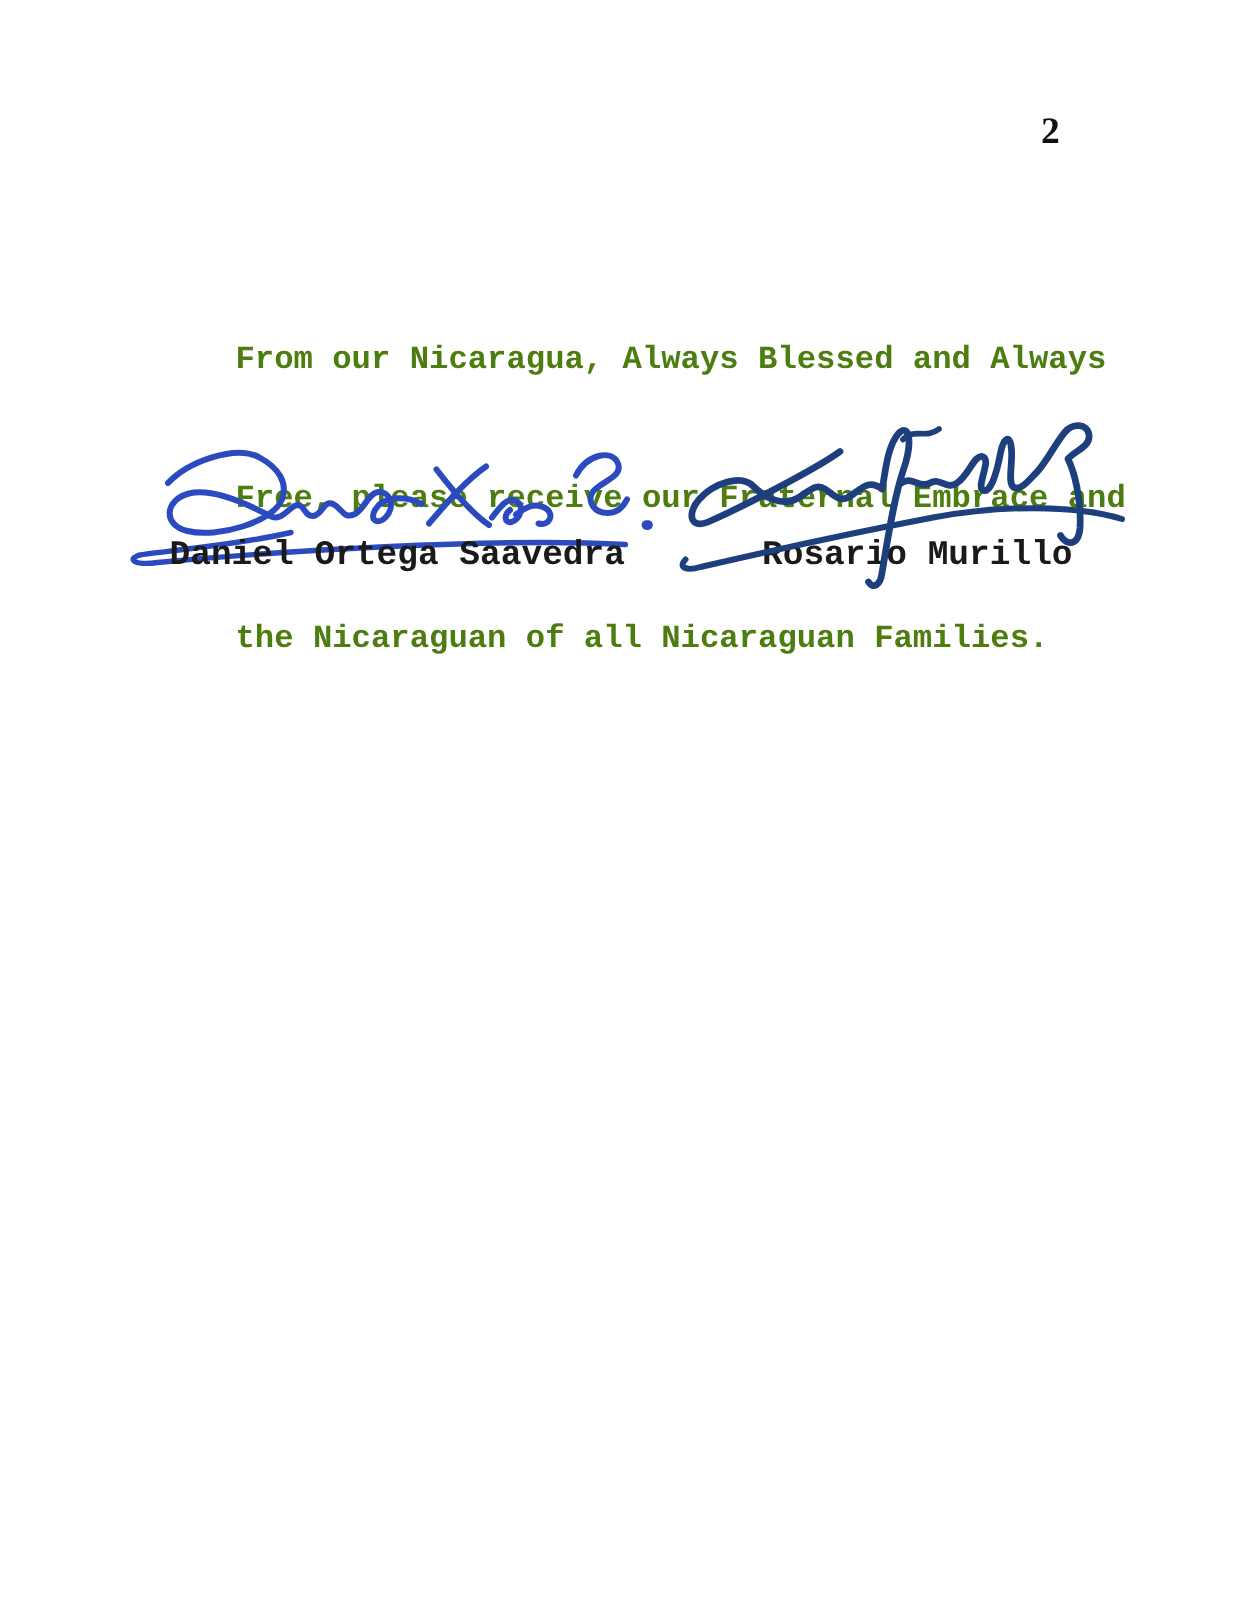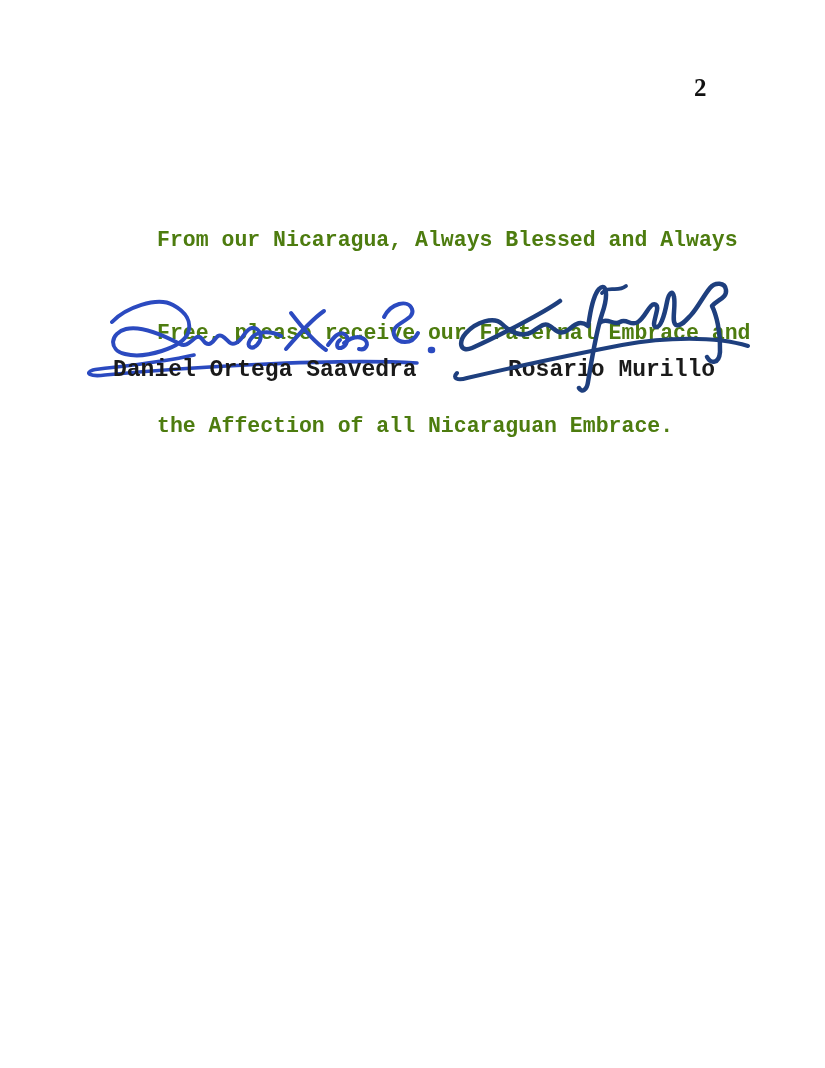--- a/index.html
+++ b/index.html
@@ -49,21 +49,21 @@
 </head>
 <body>
 
 <div class="page">
 
   <div class="page-number">2</div>
 
   <div class="body-text">
     <div>From our Nicaragua, Always Blessed and Always</div>
     <div>Free, please receive our Fraternal Embrace and</div>
-    <div>the Affection of all Nicaraguan Embrace.</div>
+    <div>the Nicaraguan of all Nicaraguan Families.</div>
   </div>
 
   <svg class="sig-svg sig-left-svg" viewBox="0 0 360 110" xmlns="http://www.w3.org/2000/svg">
     <g fill="none" stroke-linecap="round" stroke-linejoin="round" stroke-width="4" stroke="#2b4ac0">
       <path d="M27,34 C40,20 72,8 88,17 C101,24 107,34 103,45 C97,60 60,71 40,66 C23,62 25,45 41,41 C57,37 80,48 95,56 C102,60 107,51 112,49 C118,47 118,57 124,56 C130,55 131,45 137,48 C143,51 144,58 151,55 C158,52 160,41 167,40 C175,39 179,50 172,57 C167,62 161,59 165,52 C170,43 185,42 196,48"></path>
       <path d="M201,61 C213,47 226,32 239,23"></path>
       <path d="M206,25 C216,38 229,54 241,62"></path>
       <path d="M243,57 C249,49 254,43 259,46 C265,49 262,58 256,60 C251,61 251,55 255,52"></path>
       <path d="M259,55 C267,49 273,47 279,51 C285,55 281,63 274,61"></path>
       <path d="M299,29 C306,15 323,11 327,21 C330,29 319,32 312,38 C305,44 310,54 320,54 C327,54 331,49 333,45"></path>

